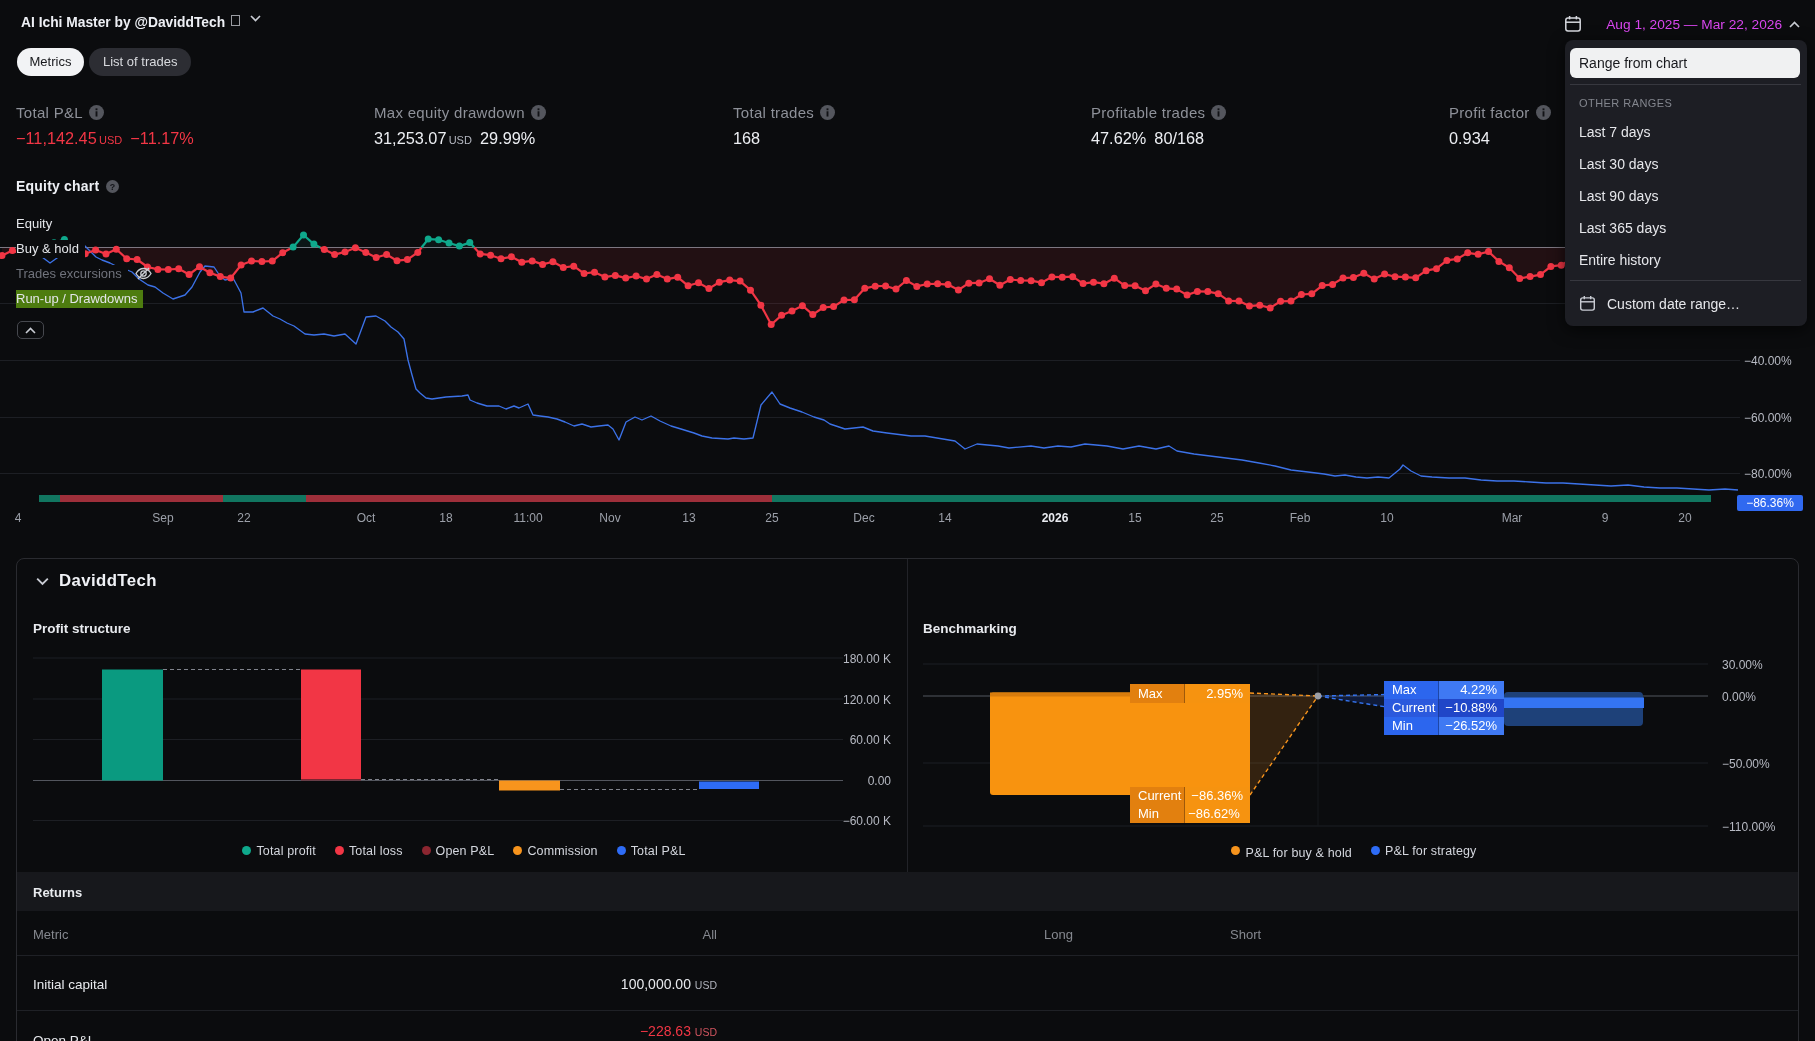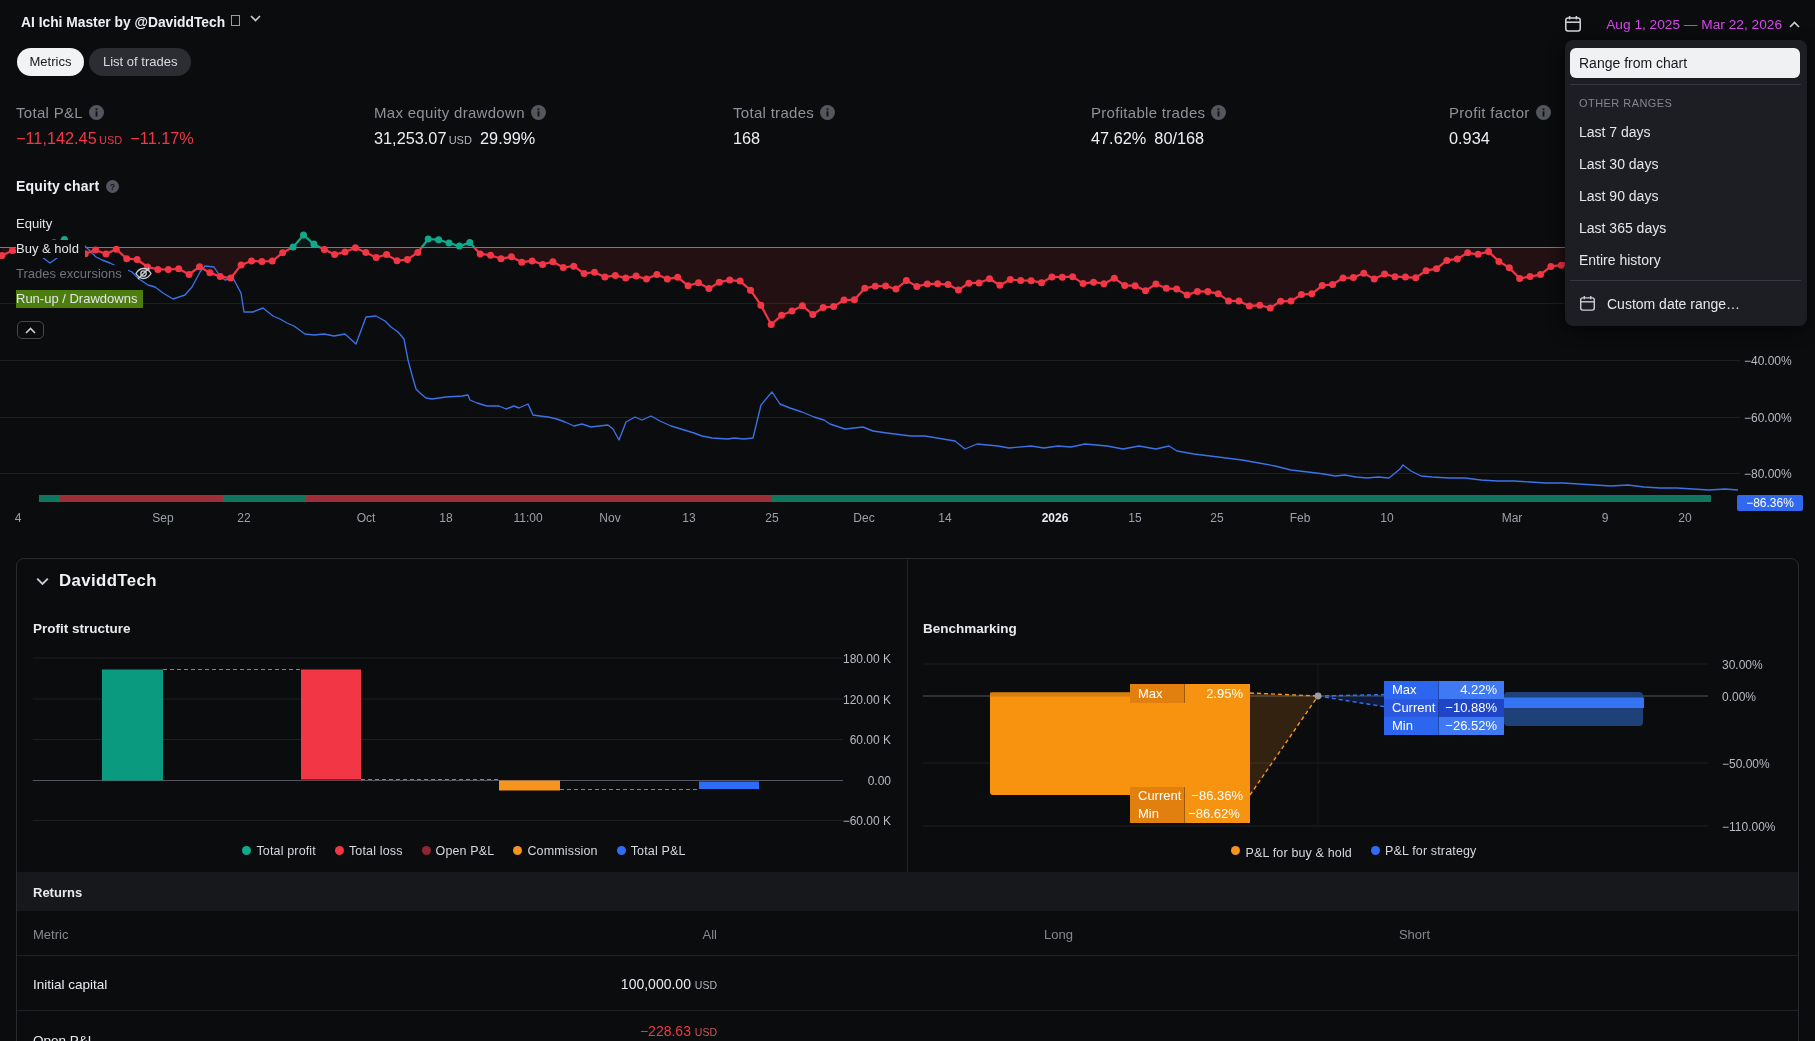--- a/index.html
+++ b/index.html
@@ -588,21 +588,21 @@
   </div>
 <div class="a" style="left:1384px;top:717.0px;height:18px;display:flex;font-size:13px;color:#fff;line-height:18px">
     <div style="width:55px;background:#2c66ee;padding-left:8px;box-sizing:border-box;border-right:1px solid rgba(0,0,0,.3)">Min</div>
     <div style="width:65px;background:#3f79f3;text-align:right;padding-right:7px;box-sizing:border-box">−26.52%</div>
   </div>
 <div class="a" style="left:17px;top:872px;width:1781px;height:39px;background:#17181c"></div>
 <div class="a" style="left:33px;top:885px;font-size:13px;font-weight:bold;color:#e8eaee">Returns</div>
 <div class="a" style="left:33px;top:927px;font-size:13px;color:#85888f">Metric</div>
 <div class="a" style="left:517px;top:927px;width:200px;text-align:right;font-size:13px;color:#85888f">All</div>
 <div class="a" style="left:873px;top:927px;width:200px;text-align:right;font-size:13px;color:#85888f">Long</div>
-<div class="a" style="left:1230px;top:927px;width:200px;text-align:right;font-size:13px;color:#85888f">Short</div>
+<div class="a" style="left:1230px;top:927px;width:200px;text-align:left;font-size:13px;color:#85888f">Short</div>
 <div class="a" style="left:17px;top:955px;width:1781px;height:1px;background:#1f2126"></div>
 <div class="a" style="left:33px;top:977px;font-size:13.5px;color:#e8eaee">Initial capital</div>
 <div class="a" style="left:417px;top:976px;width:300px;text-align:right;font-size:14px;color:#e8eaee">100,000.00 <span style="font-size:10.5px;color:#b0b3bc">USD</span></div>
 <div class="a" style="left:17px;top:1010px;width:1781px;height:1px;background:#1f2126"></div>
 <div class="a" style="left:33px;top:1033px;font-size:13.5px;color:#e8eaee">Open P&amp;L</div>
 <div class="a" style="left:417px;top:1023px;width:300px;text-align:right;font-size:14px;color:#f23645">−228.63 <span style="font-size:10.5px;color:#d0545f">USD</span></div>
 <div class="a" style="left:1565px;top:40px;width:242px;height:286px;background:#1d1e24;border-radius:8px;box-shadow:0 4px 16px rgba(0,0,0,.65);z-index:50"></div>
 <div class="a" style="left:1570px;top:48px;width:230px;height:30px;box-sizing:border-box;background:#f0f1f2;border-radius:6px;z-index:51;color:#17181c;font-size:14px;line-height:30px;padding-left:9px">Range from chart</div>
 <div class="a" style="left:1570px;top:83.5px;width:231px;height:1px;background:#37383f;z-index:51"></div>
 <div class="a" style="left:1579px;top:97px;font-size:11px;color:#83868e;letter-spacing:.45px;z-index:51">OTHER RANGES</div>

